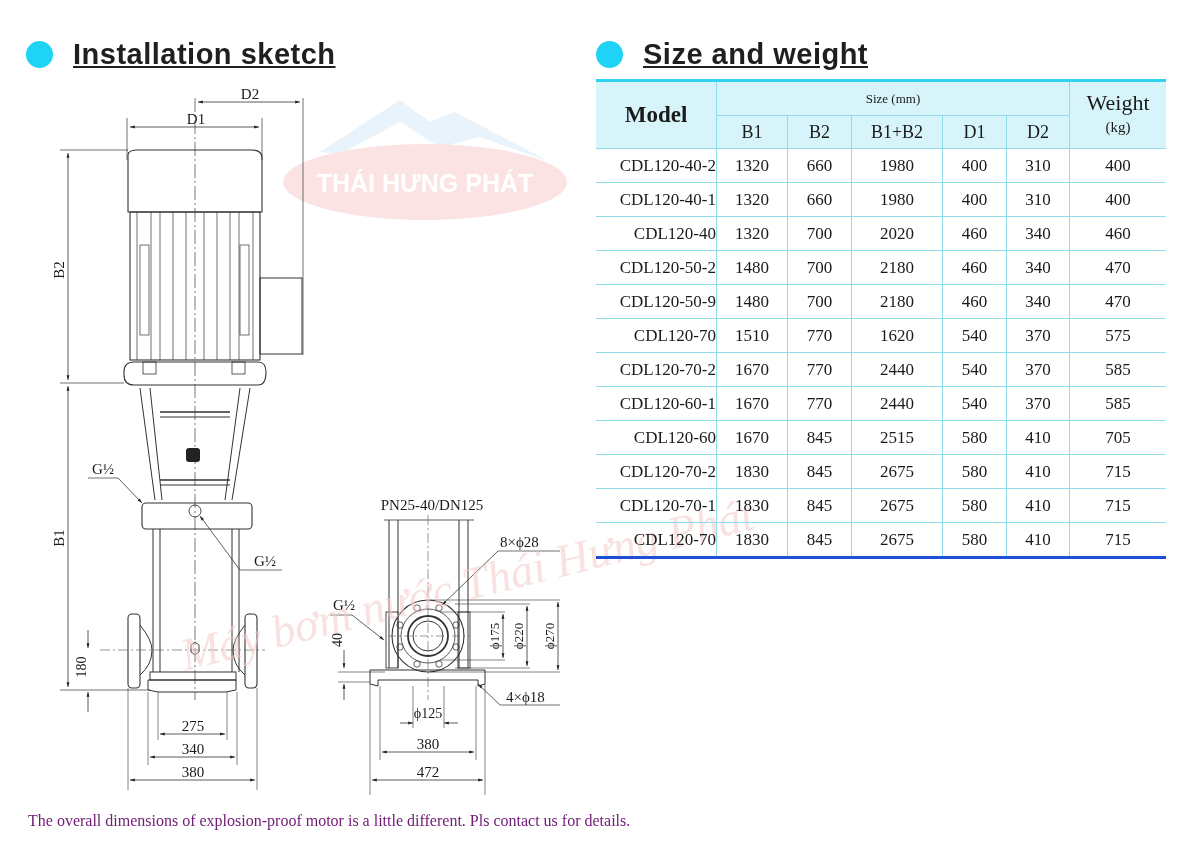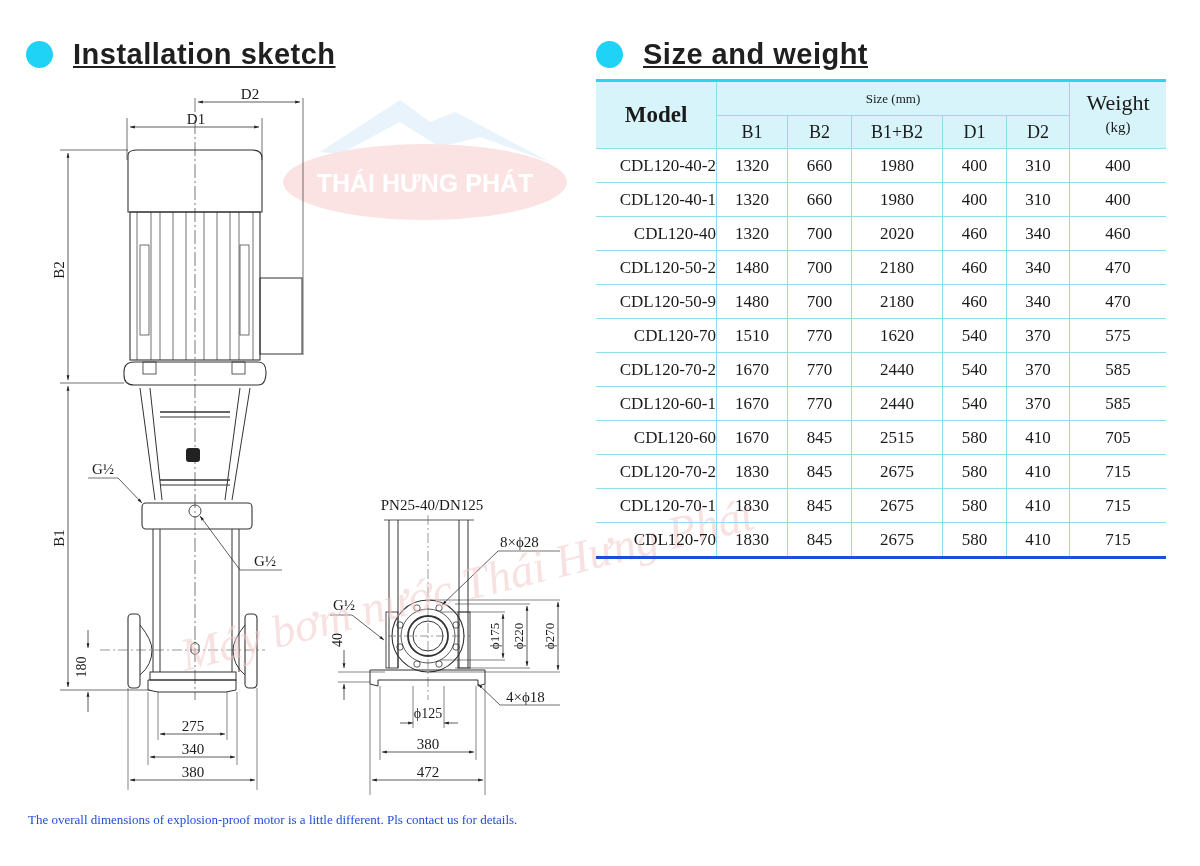--- a/index.html
+++ b/index.html
@@ -38,21 +38,21 @@
   .spec-table .h-weight { font-size:22px; line-height:24px;margin-top:37px; }
   .spec-table .h-weight .unit { font-size:15px; display:block; }
   .spec-table td { font-size:17px; height:33px; }
   .spec-table td.model { text-align:right; padding-left:4px; }
 
   
   #drawing { position:absolute; left:0; top:80px; width:590px; height:720px; }
   #drawing svg text { font-family:"Liberation Serif", serif; fill:#1a1a1a; }
 
   .footnote {
-    position:absolute; left:28px; top:812px; font-size:13px; font-family:"Liberation Serif", serif; color:#1d4ed8;
+    position:absolute; left:28px; top:812px; font-size:16px; font-family:"Liberation Serif", serif; color:#701a75;
   }
 
   .watermark-logo { position:absolute; left:280px; top:92px; width:290px; height:140px; pointer-events:none; }
   .wm-text {
     position:absolute; font-family:"Liberation Serif", serif; font-style:italic; color:#f3c9c9;
     pointer-events:none; opacity:0.55; transform:rotate(-14deg); transform-origin:left top;
   }
 </style>
 </head>
 <body>

